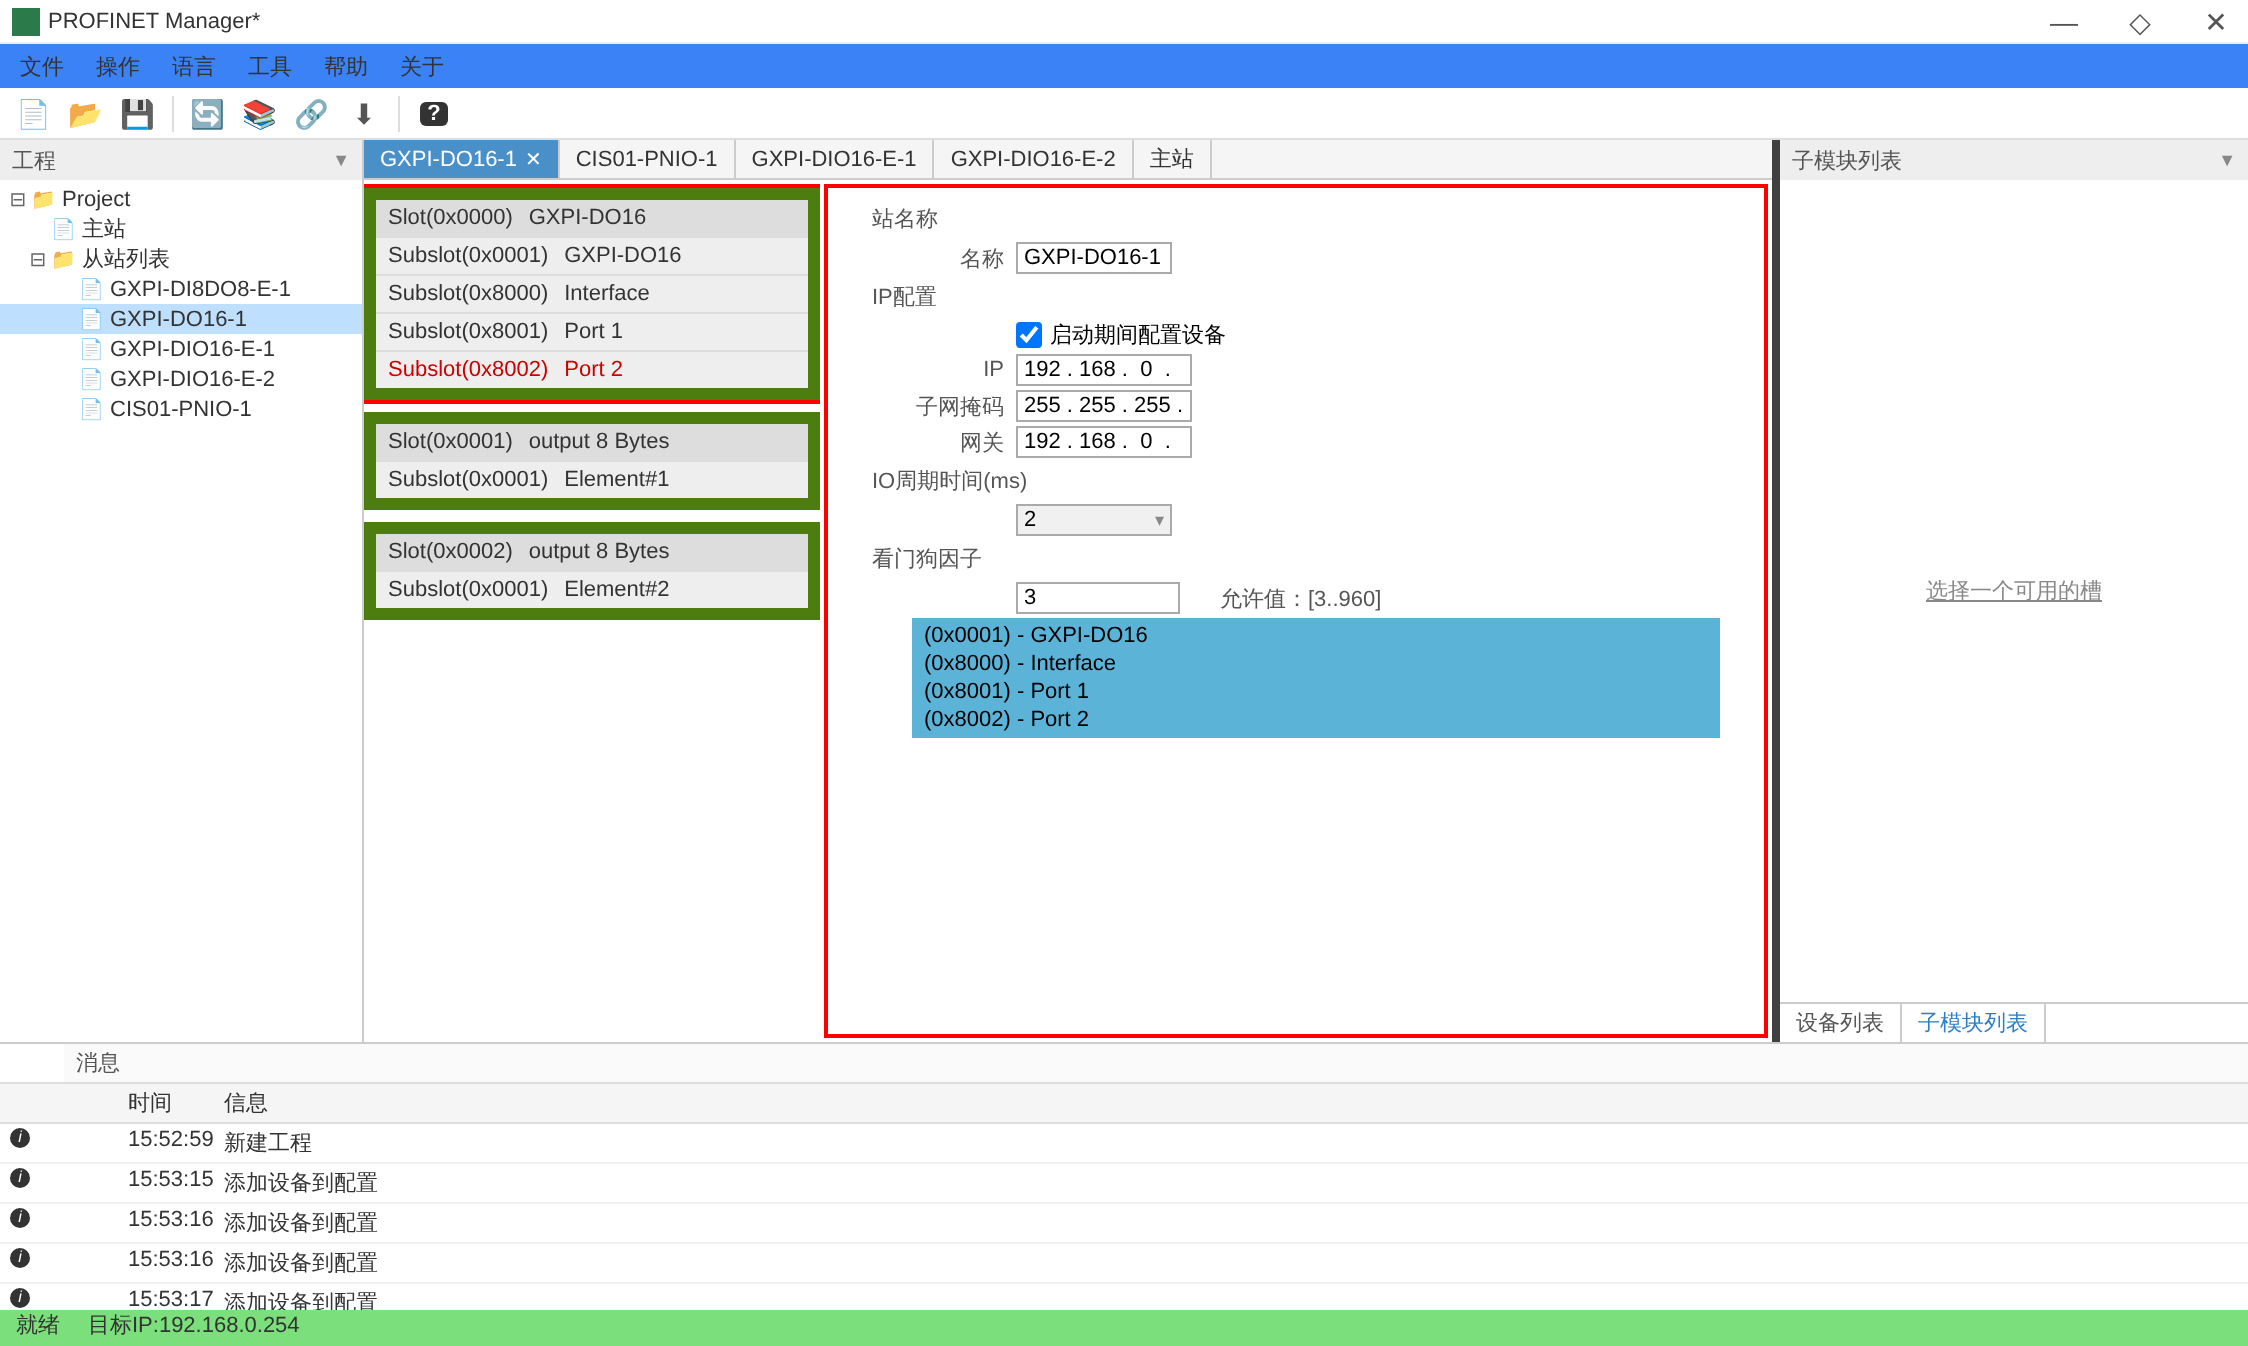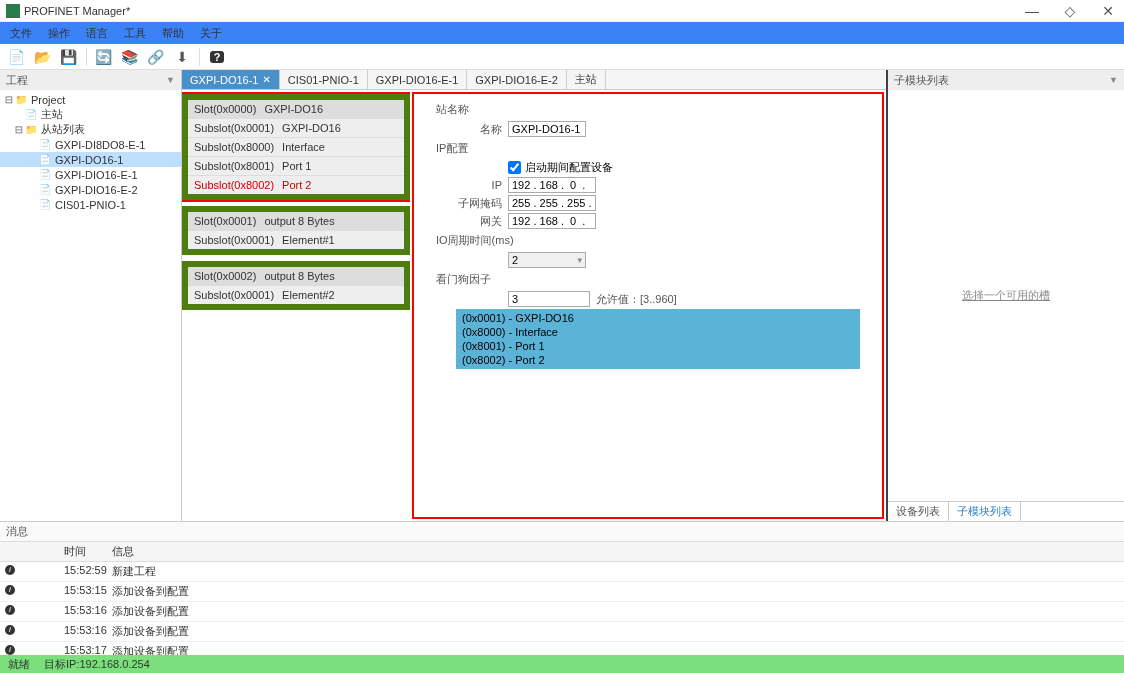--- a/index.html
+++ b/index.html
@@ -49,35 +49,35 @@
     .detail-body { flex: 1; padding: 4px 22px; overflow: auto; }
     .section-label { color: #555; margin: 4px 0; }
     .form-row { display: flex; align-items: center; margin: 2px 0; }
     .form-label { width: 66px; text-align: right; margin-right: 6px; color: #555; }
     .form-input { border: 1px solid #aaa; padding: 1px 3px; background: #fff; height: 16px; }
     .checkbox { margin-right: 4px; }
     .select-box { border: 1px solid #aaa; padding: 1px 3px; background: #f0f0f0; width: 78px; height: 16px; display: flex; justify-content: space-between; align-items: center; }
     .blue-list { background: #5bb3d8; color: #000; padding: 2px 6px; margin-top: 2px; margin-left: 20px; }
     .blue-list div { padding: 1px 0; }
     
-    .right-panel { width: 238px; border-left: 2px solid #404040; display: flex; flex-direction: column; }
+    .right-panel { width: 238px; border-left: 4px solid #404040; display: flex; flex-direction: column; }
     .right-body { flex: 1; display: flex; align-items: center; justify-content: center; color: #888; text-decoration: underline; }
     .right-tabs { height: 20px; display: flex; border-top: 1px solid #ccc; }
     .right-tab { padding: 2px 8px; cursor: pointer; color: #555; border-right: 1px solid #ccc; }
     .right-tab.active { color: #2a7fc8; }
     
     .msg-panel { height: 134px; border-top: 1px solid #ccc; display: flex; flex-direction: column; }
-    .msg-header { padding: 2px 6px; color: #555; background: #fafafa; }
+    .msg-header { padding: 2px 6px; color: #555; background: #fafafa; margin-left: 32px; }
     .msg-thead { display: flex; background: #f5f5f5; border-top: 1px solid #ddd; border-bottom: 1px solid #ddd; }
     .msg-col-icon { width: 20px; } .msg-col-time { width: 48px; padding: 2px 4px; color: #333; margin-left: 40px; } .msg-col-info { flex: 1; padding: 2px 4px; color: #333; }
     .msg-row { display: flex; border-bottom: 1px solid #f0f0f0; }
     .msg-icon { width: 20px; text-align: center; }
     .msg-circle { display: inline-block; width: 10px; height: 10px; border-radius: 50%; background: #333; color: #fff; font-size: 8px; line-height: 10px; text-align: center; font-style: italic; }
     
-    .status-bar { height: 18px; background: #7be07b; display: flex; align-items: center; padding: 0 8px; gap: 14px; color: #333; }
+    .status-bar { height: 18px; background: #7be07b; display: flex; align-items: flex-start; padding: 0 8px; gap: 14px; color: #333; }
     
     .caret-down { font-size: 9px; color: #888; }
   </style>
 </head>
 <body>
 
 <div class="title-bar">
   <div class="title-bar-icon"></div>
   <div class="title-text">PROFINET Manager*</div>
   <div class="window-controls">
@@ -260,21 +260,21 @@
             <div class="form-label"></div>
             <div class="select-box">
               <span>2</span>
               <span class="caret-down">▾</span>
             </div>
           </div>
           <div class="section-label">看门狗因子</div>
           <div class="form-row">
             <div class="form-label"></div>
             <input class="form-input" style="width: 82px;" value="3">
-            <span style="margin-left:6px;color:#555">允许值：[3..960]</span>
+            <span style="margin-left:20px;color:#555">允许值：[3..960]</span>
           </div>
           <div class="blue-list" id="blue-list">
               <div>(0x0001) - GXPI-DO16</div>
               <div>(0x8000) - Interface</div>
               <div>(0x8001) - Port 1</div>
               <div>(0x8002) - Port 2</div>
             </div>
         </div>
       </div>
     </div>

